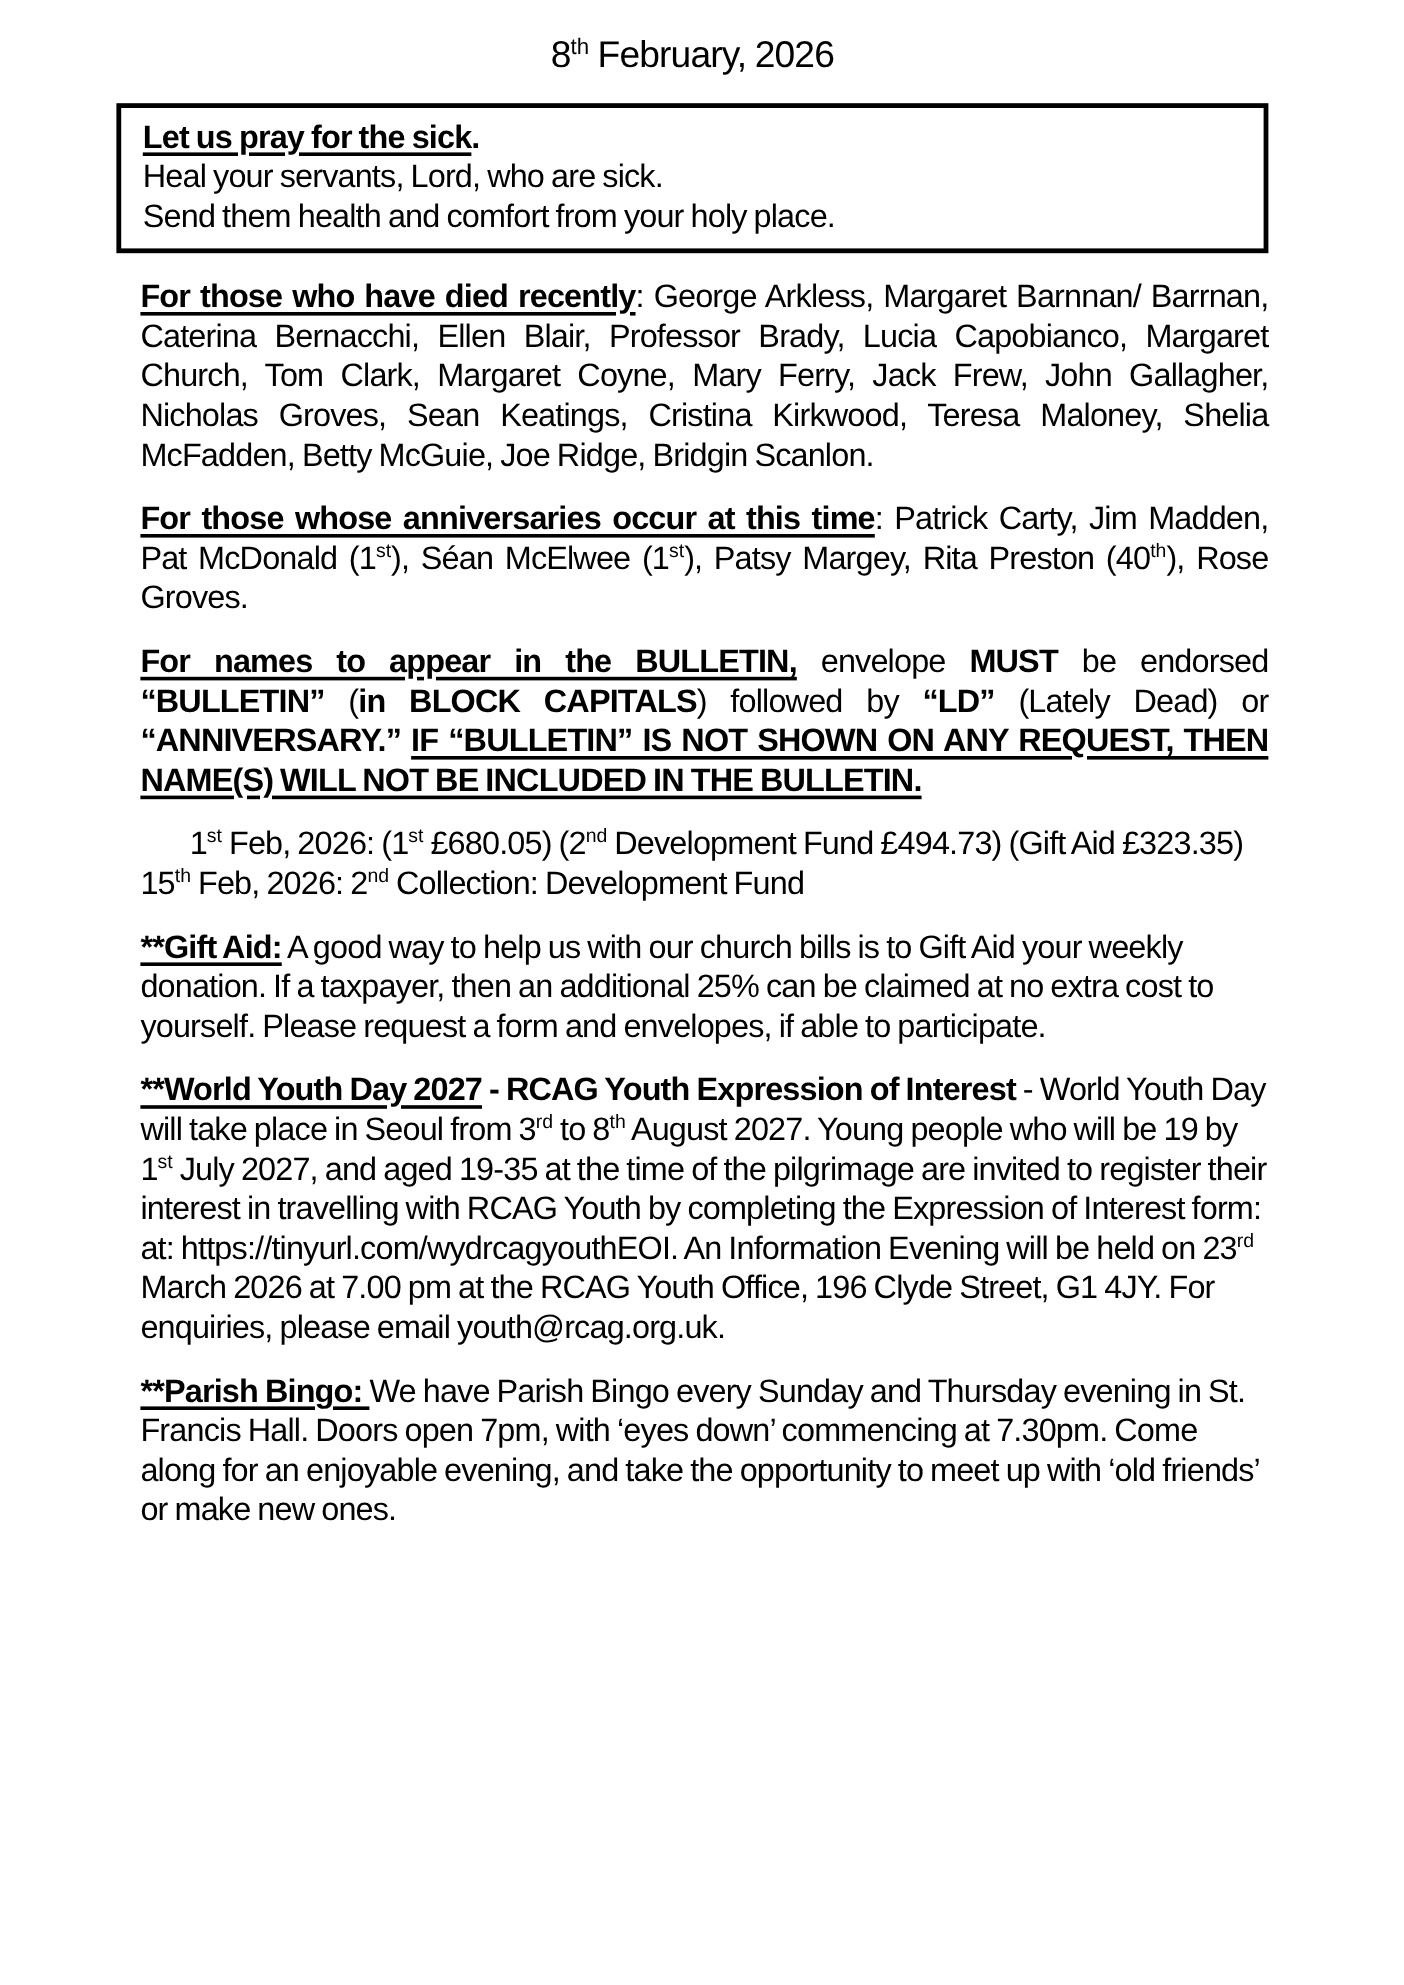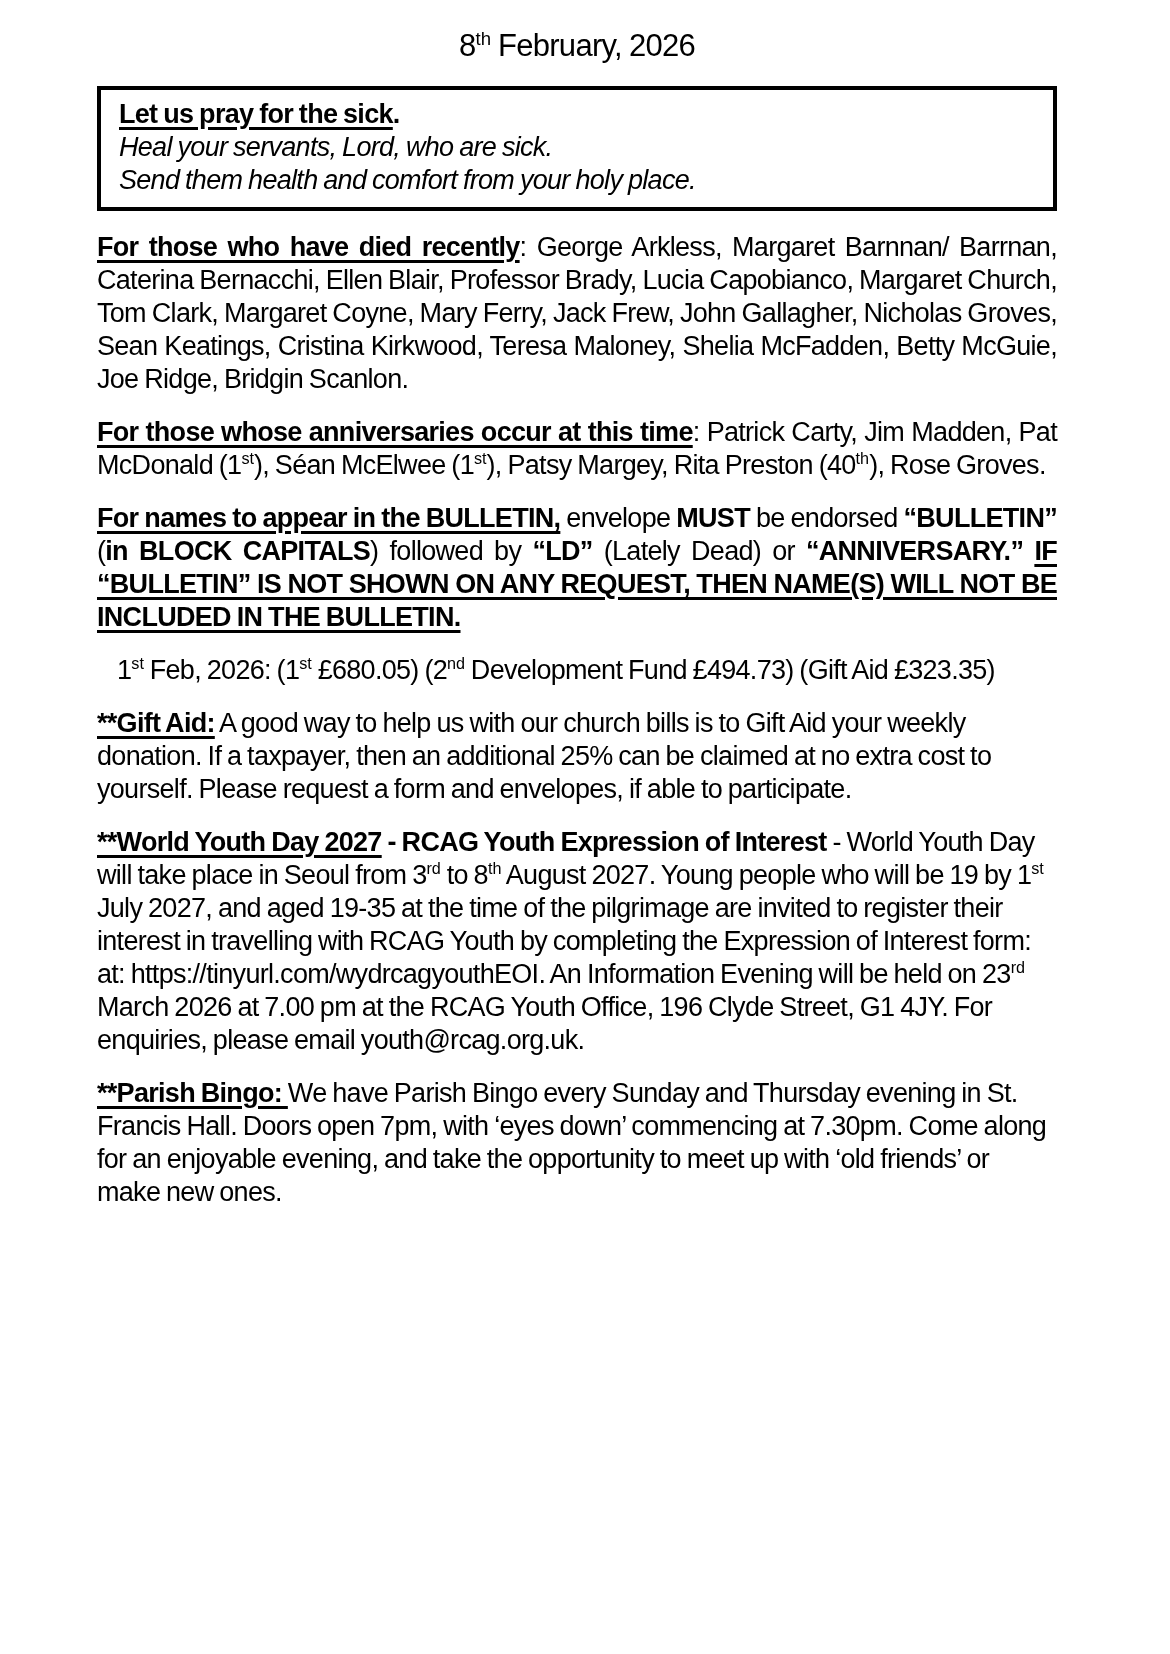--- a/index.html
+++ b/index.html
@@ -24,26 +24,26 @@
     font-size: 31px;
     line-height: 36px;
     margin: 0 0 22px 0;
   }
   .prayer-box {
     border: 4px solid #000;
     padding: 8px 14px 10px 18px;
     margin: 12px 0 20px 0;
   }
   p { margin: 0; }
-  .para { margin-top: 20px; }
+  .para { margin-top: 20px; margin-left: 20px; }
   .just { text-align: justify; }
   .nowrap { white-space: nowrap; }
-  .ind { padding-left: 20px; }
+  .ind { padding-left: 20px; text-align: center; }
   .b { font-weight: bold; }
-  .i { font-style: italic; }
+  .i { }
   .u { text-decoration: underline; text-decoration-thickness: 2.5px; text-underline-offset: 4px; }
   sup { font-size: 60%; line-height: 0; vertical-align: super; letter-spacing: 0; }
 </style>
 </head>
 <body>
 
 <div class="page">
 
   <div class="title"><span>8</span><sup>th</sup><span> February, 2026</span></div>
 
@@ -54,20 +54,21 @@
   </div>
 
   <p class="para just"><span class="b u">For those who have died recently</span><span>: George Arkless, Margaret Barnnan/ Barrnan, Caterina Bernacchi, Ellen Blair, Professor Brady, Lucia Capobianco, Margaret Church, Tom Clark, Margaret Coyne, Mary Ferry, Jack Frew, John Gallagher, Nicholas Groves, Sean Keatings, Cristina Kirkwood, Teresa Maloney, Shelia McFadden, Betty McGuie, Joe Ridge, Bridgin Scanlon.</span></p>
 
   <p class="para just"><span class="b u">For those whose anniversaries occur at this time</span><span>: Patrick Carty, Jim Madden, Pat McDonald (1</span><sup>st</sup><span>), Séan McElwee (1</span><sup>st</sup><span>), Patsy Margey, Rita Preston (40</span><sup>th</sup><span>), Rose Groves.</span></p>
 
   <p class="para just"><span class="b u">For names to appear in the BULLETIN,</span><span> envelope </span><span class="b">MUST</span><span> be endorsed </span><span class="b">“BULLETIN”</span><span> (</span><span class="b">in BLOCK CAPITALS</span><span>) followed by </span><span class="b">“LD”</span><span> (Lately Dead) or </span><span class="b">“ANNIVERSARY.”</span><span> </span><span class="b u">IF “BULLETIN” IS NOT SHOWN ON ANY REQUEST, THEN NAME(S) WILL NOT BE INCLUDED IN THE BULLETIN.</span></p>
 
   <div class="para">
     <p class="ind nowrap"><span>1</span><sup>st</sup><span> Feb, 2026: (1</span><sup>st</sup><span> £680.05) (2</span><sup>nd</sup><span> Development Fund £494.73) (Gift Aid £323.35)</span></p>
+    <p class="nowrap"><span>15</span><sup>th</sup><span> Feb, 2026: 2</span><sup>nd</sup><span> Collection: Development Fund</span></p>
   </div>
 
   <p class="para"><span class="b u">**Gift Aid:</span><span> A good way to help us with our church bills is to Gift Aid your weekly donation. If a taxpayer, then an additional 25% can be claimed at no extra cost to yourself. Please request a form and envelopes, if able to participate.</span></p>
 
   <p class="para"><span class="b u">**World Youth Day 2027</span><span class="b"> - </span><span class="b">RCAG Youth Expression of Interest</span><span> - World Youth Day will take place in Seoul from 3</span><sup>rd</sup><span> to 8</span><sup>th</sup><span> August 2027. Young people who will be 19 by 1</span><sup>st</sup><span> July 2027, and aged 19-35 at the time of the pilgrimage are invited to register their interest in travelling with RCAG Youth by completing the Expression of Interest form: at: https://tinyurl.com/wydrcagyouthEOI. An Information Evening will be held on 23</span><sup>rd</sup><span> March 2026 at 7.00 pm at the RCAG Youth Office, 196 Clyde Street, G1 4JY. For enquiries, please email youth@rcag.org.uk.</span></p>
 
   <p class="para"><span class="b u">**Parish Bingo: </span><span>We have Parish Bingo every Sunday and Thursday evening in St. Francis Hall. Doors open 7pm, with ‘eyes down’ commencing at 7.30pm. Come along for an enjoyable evening, and take the opportunity to meet up with ‘old friends’ or make new ones.</span></p>
 
 </div>
 

